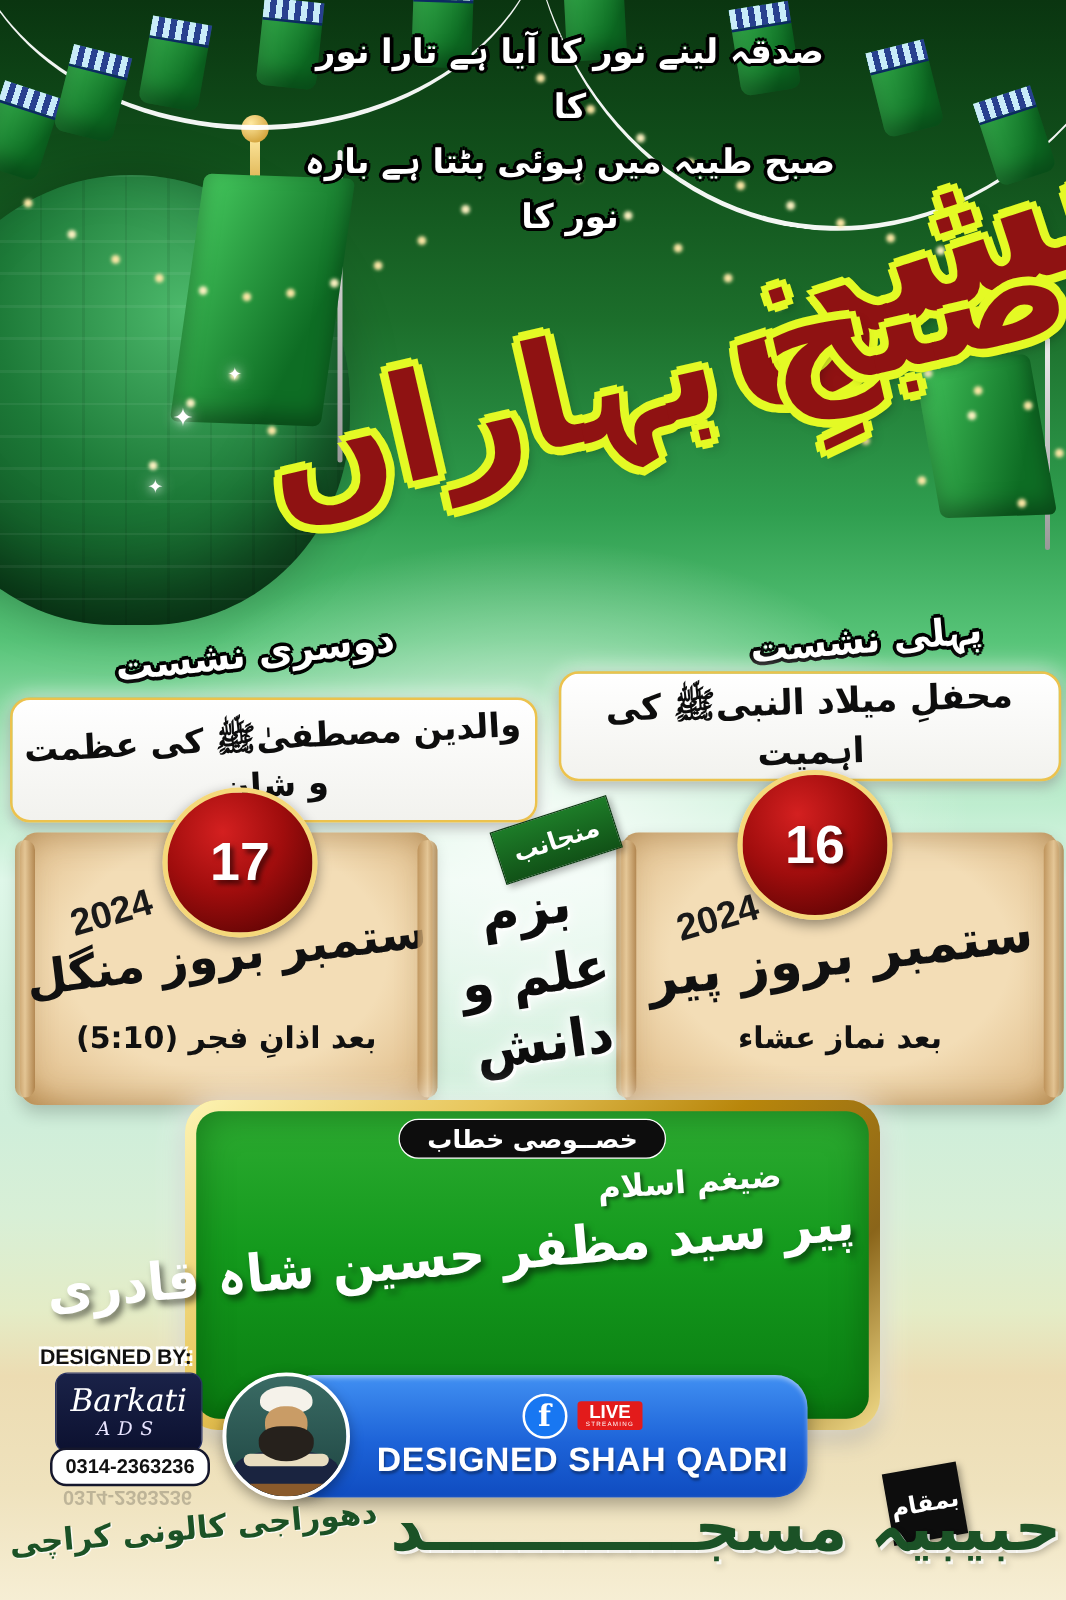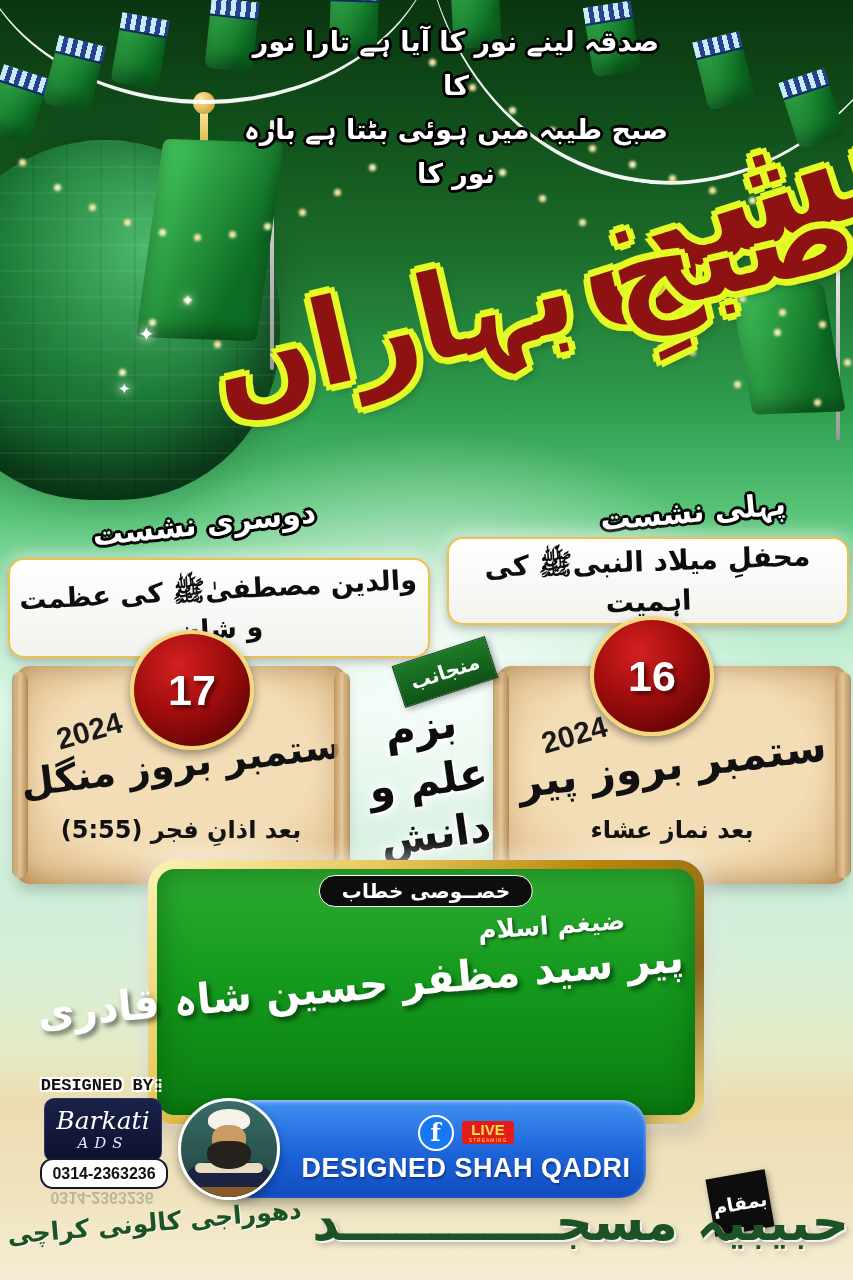--- a/index.html
+++ b/index.html
@@ -113,36 +113,36 @@
   .scroll .time{position:absolute;left:0;width:100%;text-align:center;color:#111;font-weight:bold;font-size:24px;}
   .scroll-right .time{top:150px;} .scroll-left .time{top:150px;}
   
   .org-ribbon{left:396px;top:650px;width:96px;height:42px;background:linear-gradient(#1d7c28,#115217);
     border:1px solid #0a3a10;transform:rotate(-18deg);display:flex;align-items:center;justify-content:center;
     color:#fff;font-size:20px;font-weight:bold;box-shadow:2px 3px 6px rgba(0,0,0,.3);}
   .org-name{left:348px;top:700px;width:160px;text-align:center;transform:rotate(-8deg);
     color:#0d0d0d;font-weight:bold;font-size:42px;line-height:54px;
     text-shadow:0 0 10px #fff,0 0 18px #fff,2px 2px 0 rgba(255,255,255,.9);}
   
-  .speaker-frame{left:148px;top:860px;width:556px;height:264px;border-radius:26px;padding:9px;
+  .speaker-frame{left:148px;top:880px;width:556px;height:264px;border-radius:26px;padding:9px;
     box-sizing:border-box;background:linear-gradient(135deg,#fdf3b3,#e7c55a 30%,#b8860b 55%,#8a651a 80%,#f3dd8a);
     box-shadow:0 0 26px rgba(255,255,255,.85),0 8px 18px rgba(0,0,0,.25);}
   .speaker-inner{position:relative;width:100%;height:100%;border-radius:18px;overflow:visible;
     background:linear-gradient(180deg,#2dab31,#149a1d 45%,#0a7c11);box-shadow:inset 0 0 30px rgba(0,60,0,.45);}
   .special-pill{position:absolute;left:50%;top:6px;transform:translateX(-50%);
     background:#0d0d0d;border:1px solid #fff;border-radius:18px;padding:3px 22px;
     color:#fff;font-size:20px;font-weight:bold;white-space:nowrap;}
   .honorific{position:absolute;right:70px;top:42px;color:#fff;font-size:25px;font-weight:bold;
     transform:rotate(-4deg);text-shadow:2px 2px 3px rgba(0,0,0,.45);}
   .speaker-name{position:absolute;left:0;top:86px;width:100%;text-align:center;color:#fff;
     font-size:42px;font-weight:bold;white-space:nowrap;transform:rotate(-5deg) scaleX(.96);
     text-shadow:3px 4px 5px rgba(0,0,0,.5);}
   
-  .designed-label{left:32px;top:1076px;width:140px;text-align:center;color:#111;
-    font-family:Liberation Mono, monospace;font-size:17px;font-weight:bold;
+  .designed-label{left:32px;top:1076px;width:140px;text-align:left;color:#111;
+    font-family:Liberation Sans, sans-serif;font-size:17px;font-weight:bold;
     text-shadow:-2px -2px 0 #fff,2px -2px 0 #fff,-2px 2px 0 #fff,2px 2px 0 #fff;}
   .designer-card{left:44px;top:1098px;width:116px;height:62px;background:linear-gradient(#1a2248,#0c1130);
     border-radius:10px;border:1px solid #2c3566;display:flex;flex-direction:column;align-items:center;
     justify-content:center;color:#fff;}
   .designer-name{font-family:"DejaVu Serif",serif;font-style:italic;font-size:25px;line-height:26px;text-align:right;}
   .designer-sub{font-family:"DejaVu Serif",serif;font-style:italic;font-size:15px;letter-spacing:6px;color:#e8e4ff;}
   .phone-pill{left:40px;top:1158px;width:124px;height:27px;background:#fff;border-radius:13px;
     border:2px solid #15172c;display:flex;align-items:center;justify-content:center;
     font-family:"Liberation Sans",sans-serif;font-size:16px;font-weight:bold;color:#111;}
   .phone-reflect{left:40px;top:1188px;width:124px;text-align:center;transform:scaleY(-1);opacity:.22;
@@ -151,21 +151,21 @@
   .live-banner{left:226px;top:1100px;width:420px;height:98px;border-radius:26px;
     background:linear-gradient(180deg,#4190f2,#1d63d8 55%,#0f4cc0);
     box-shadow:0 6px 14px rgba(0,0,0,.3),inset 0 2px 4px rgba(255,255,255,.5);
     display:flex;flex-direction:column;align-items:center;justify-content:center;gap:2px;padding-left:60px;
     box-sizing:border-box;}
   .live-row{display:flex;align-items:center;gap:8px;}
   .fb-circle{width:32px;height:32px;border-radius:50%;background:#1877f2;border:2px solid #fff;
     display:flex;align-items:center;justify-content:center;color:#fff;
     font-family:"DejaVu Serif",serif;font-size:24px;font-weight:bold;line-height:1;}
   .live-badge{background:#e31b1b;border-radius:3px;padding:1px 7px;display:flex;flex-direction:column;
-    align-items:center;color:#fde047;font-family:"Liberation Sans",sans-serif;}
+    align-items:center;color:#ffffff;font-family:"Liberation Sans",sans-serif;}
   .live-word{font-size:15px;font-weight:bold;line-height:15px;}
   .streaming-word{font-size:5px;letter-spacing:1px;line-height:6px;}
   .live-line{color:#fff;font-family:"Liberation Sans",sans-serif;font-weight:bold;font-size:27px;
     letter-spacing:.5px;text-shadow:1px 2px 2px rgba(0,0,0,.35);white-space:nowrap;}
   .photo-circle{position:absolute;left:-48px;top:50%;transform:translateY(-50%);width:96px;height:96px;
     border-radius:50%;border:3px solid #fff;overflow:hidden;background:linear-gradient(#3a6b64,#1d4340);
     box-shadow:0 4px 10px rgba(0,0,0,.35);}
   .pc-cap{position:absolute;left:27px;top:8px;width:42px;height:22px;background:#f5f2ea;border-radius:50% 50% 40% 40%;}
   .pc-face{position:absolute;left:31px;top:24px;width:34px;height:28px;background:#c99c66;border-radius:45%;}
   .pc-beard{position:absolute;left:26px;top:40px;width:44px;height:28px;background:#26211c;border-radius:40% 40% 50% 50%;}
@@ -235,21 +235,21 @@
   <div class="abs scroll scroll-right">
     <div class="year">2024</div>
     <div class="month urdu">ستمبر بروز پیر</div>
     <div class="time urdu">بعد نماز عشاء</div>
   </div>
   <div class="abs day-badge db-right">16</div>
 
   <div class="abs scroll scroll-left">
     <div class="year">2024</div>
     <div class="month urdu">ستمبر بروز منگل</div>
-    <div class="time urdu">بعد اذانِ فجر (5:55)</div>
+    <div class="time urdu">بعد اذانِ فجر (5:10)</div>
   </div>
   <div class="abs day-badge db-left">17</div>
 
   <div class="abs org-ribbon urdu">منجانب</div>
   <div class="abs org-name urdu">
     <div>بزم</div>
     <div>علم و</div>
     <div>دانش</div>
   </div>
 

